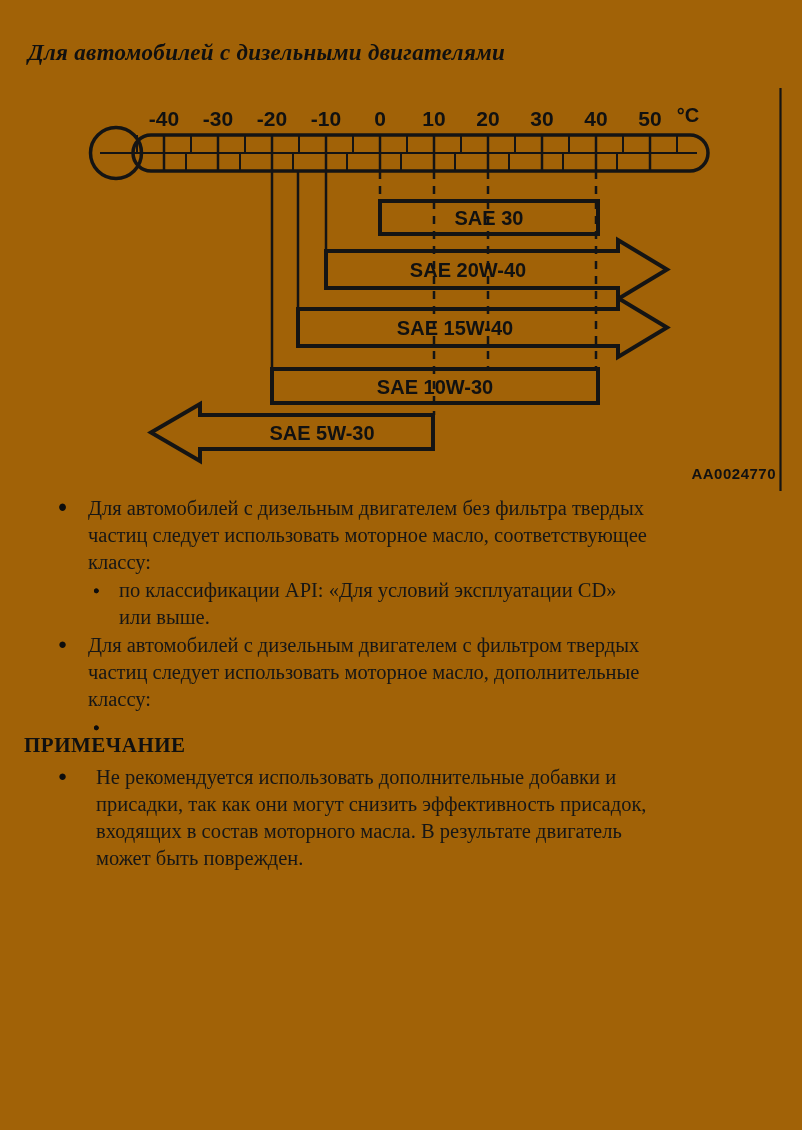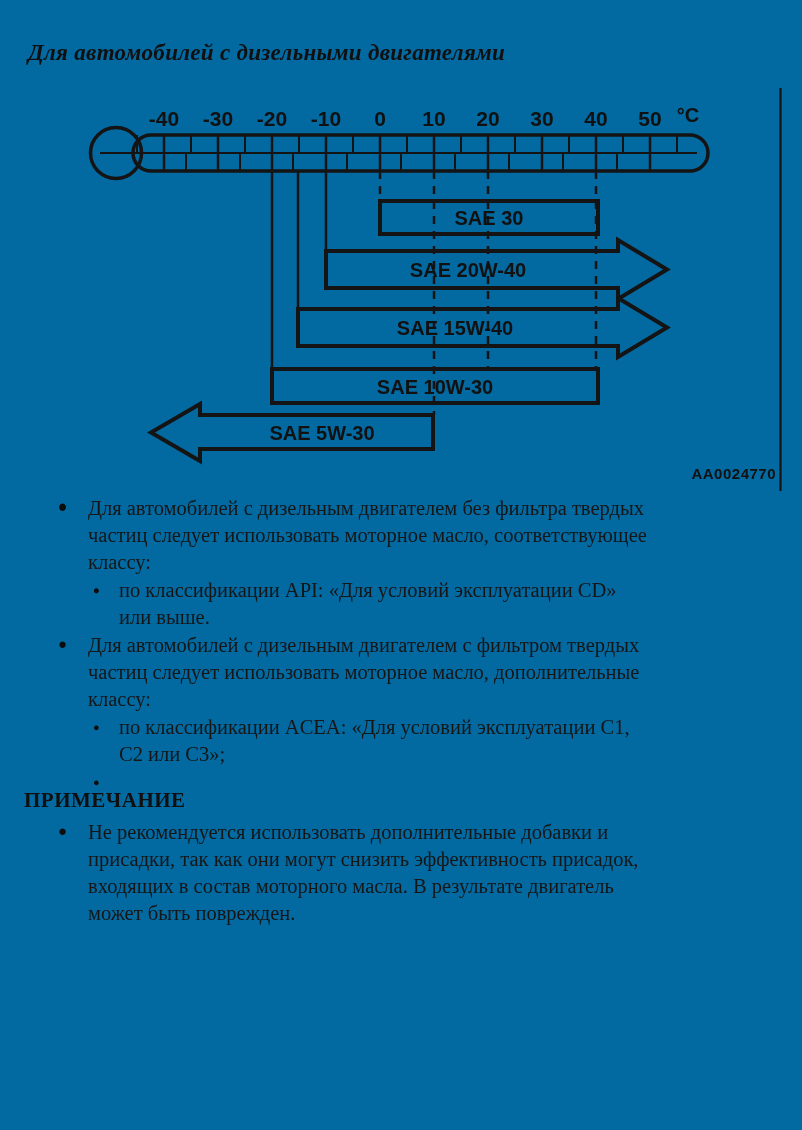--- a/index.html
+++ b/index.html
@@ -1,18 +1,18 @@
 <!DOCTYPE html>
 <html><head>
 <meta charset="utf-8">
 <style>
   html,body { margin:0; padding:0; background:#ffffff; }
   .page {
     position:relative; width:802px; height:1130px;
-    background:#0369a1; color:#151515; overflow:hidden;
+    background:#a16207; color:#151515; overflow:hidden;
     font-family:"Liberation Serif", serif;
   }
   .title {
     position:absolute; left:28px; top:40px;
     font-size:23px; font-weight:bold; font-style:italic; letter-spacing:0.3px;
     color:#101010;
   }
   svg.diagram { position:absolute; left:0; top:88px; }
   svg.diagram .stroke { stroke:#141414; fill:none; }
   svg.diagram text { fill:#111; }
@@ -21,21 +21,21 @@
   .content { position:absolute; left:0; top:494px; width:802px; }
   .item { position:relative; font-size:20.5px; line-height:27px; }
   .item .txt { white-space:pre-line; color:#161616; }
   .l1 { padding-left:88px; padding-right:6px; margin-bottom:1px; }
   .l1 > .marker { position:absolute; left:58px; top:5px; font-size:15px; line-height:15px; color:#0d0d0d; }
   .l2 { padding-left:119px; padding-right:6px; margin-bottom:1px; }
   .l2 > .marker { position:absolute; left:93px; top:8px; font-size:11px; line-height:11px; color:#0d0d0d; }
   .note-heading {
     margin:20px 0 6px 24px; font-size:21px; font-weight:bold; letter-spacing:0.5px; color:#101010;
   }
-  .note-item .txt { max-width:660px; }
+  .note-item .txt { max-width:660px;margin-left:8px; }
 </style>
 </head>
 <body>
 
 <div class="page">
 
   <div class="title">Для автомобилей с дизельными двигателями</div>
 
   <svg class="diagram" width="802" height="405" viewBox="0 0 802 405" xmlns="http://www.w3.org/2000/svg">
 
@@ -152,22 +152,20 @@
 
     <div class="item l1">
       <span class="marker">●</span>
       <div class="txt">Для автомобилей с дизельным двигателем с фильтром твердых
 частиц следует использовать моторное масло, дополнительные
 классу:</div>
     </div>
 
     <div class="item l2">
       <span class="marker">●</span>
-      <div class="txt">по классификации ACEA: «Для условий эксплуатации C1,
-C2 или C3»;</div>
     </div>
 
     <div class="item l2">
       <span class="marker">●</span>
     </div>
 
     <div class="note-heading">ПРИМЕЧАНИЕ</div>
 
     <div class="item l1 note-item">
       <span class="marker">●</span>

